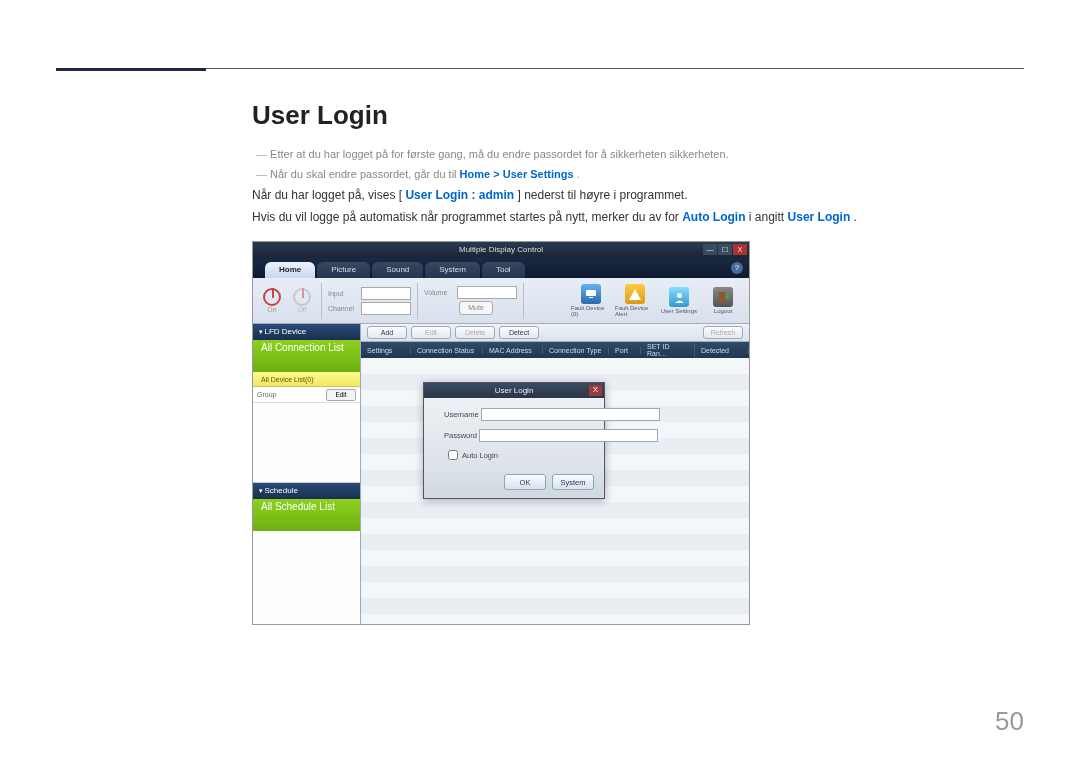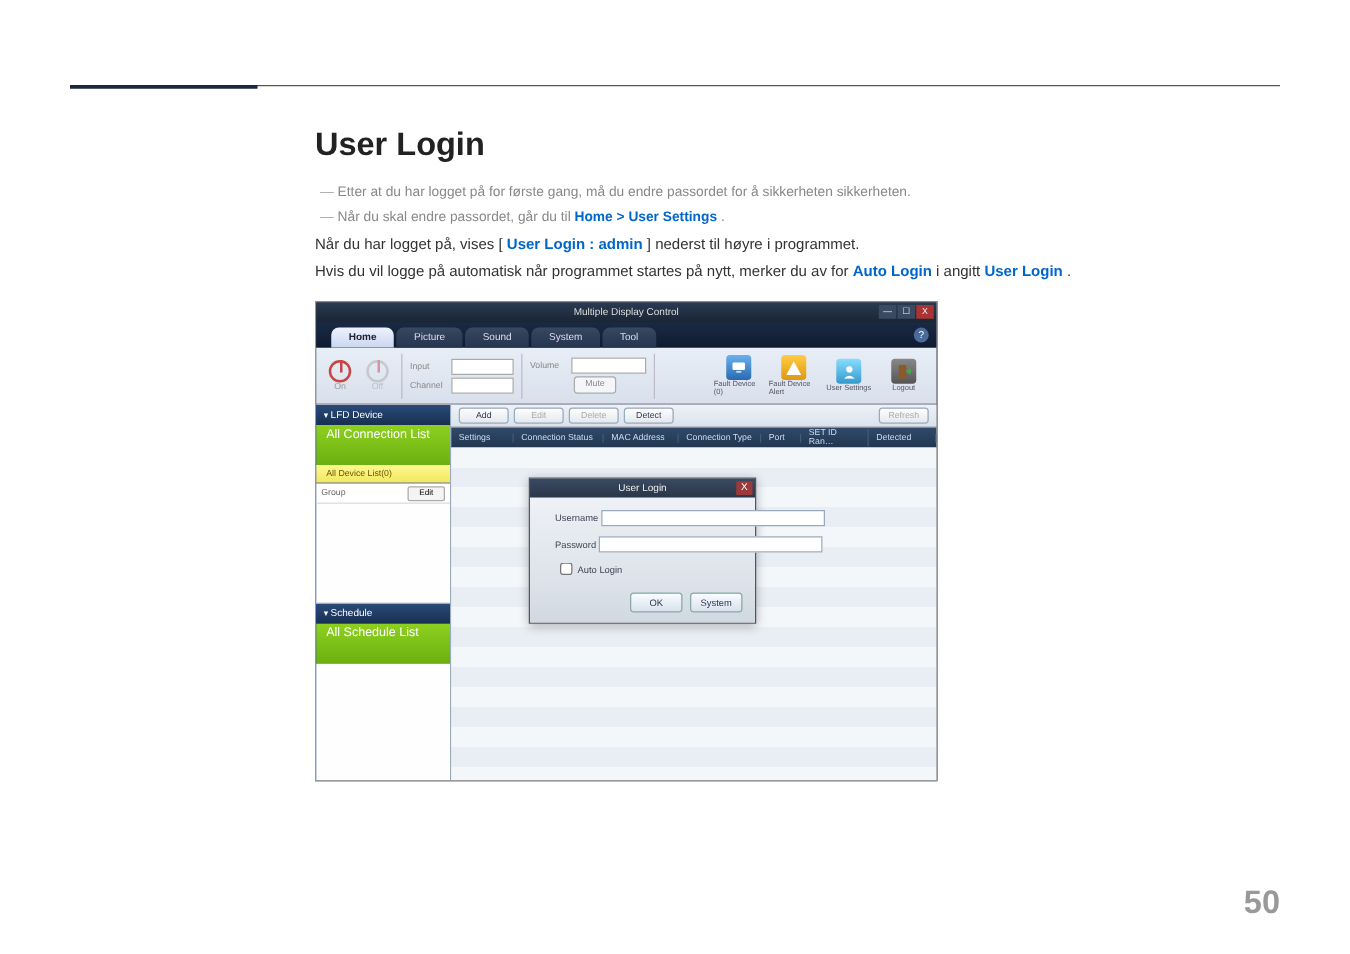--- a/index.html
+++ b/index.html
@@ -32,21 +32,21 @@
     margin-bottom: 14px;
   }
   .para { font-size: 12px; line-height: 1.7; color: #333; margin-bottom: 2px; }
   .sub { font-size: 11px; color: #888; margin-left: 4px; line-height: 1.8; }
   .sub::before { content: "— "; color: #aaa; }
   .blue { color: #0066cc; font-weight: 600; }
   .bold { font-weight: 700; }
   .page-num {
     position: absolute;
     right: 56px; bottom: 26px;
-    font-size: 26px; color: #999; font-weight: 700;
+    font-size: 26px; color: #999; font-weight: 400;
   }
 
   
   .shot {
     margin-top: 14px;
     width: 498px; height: 384px;
     border: 1px solid #999;
     background: #1a2a3f;
     position: relative;
     font-size: 8px;

